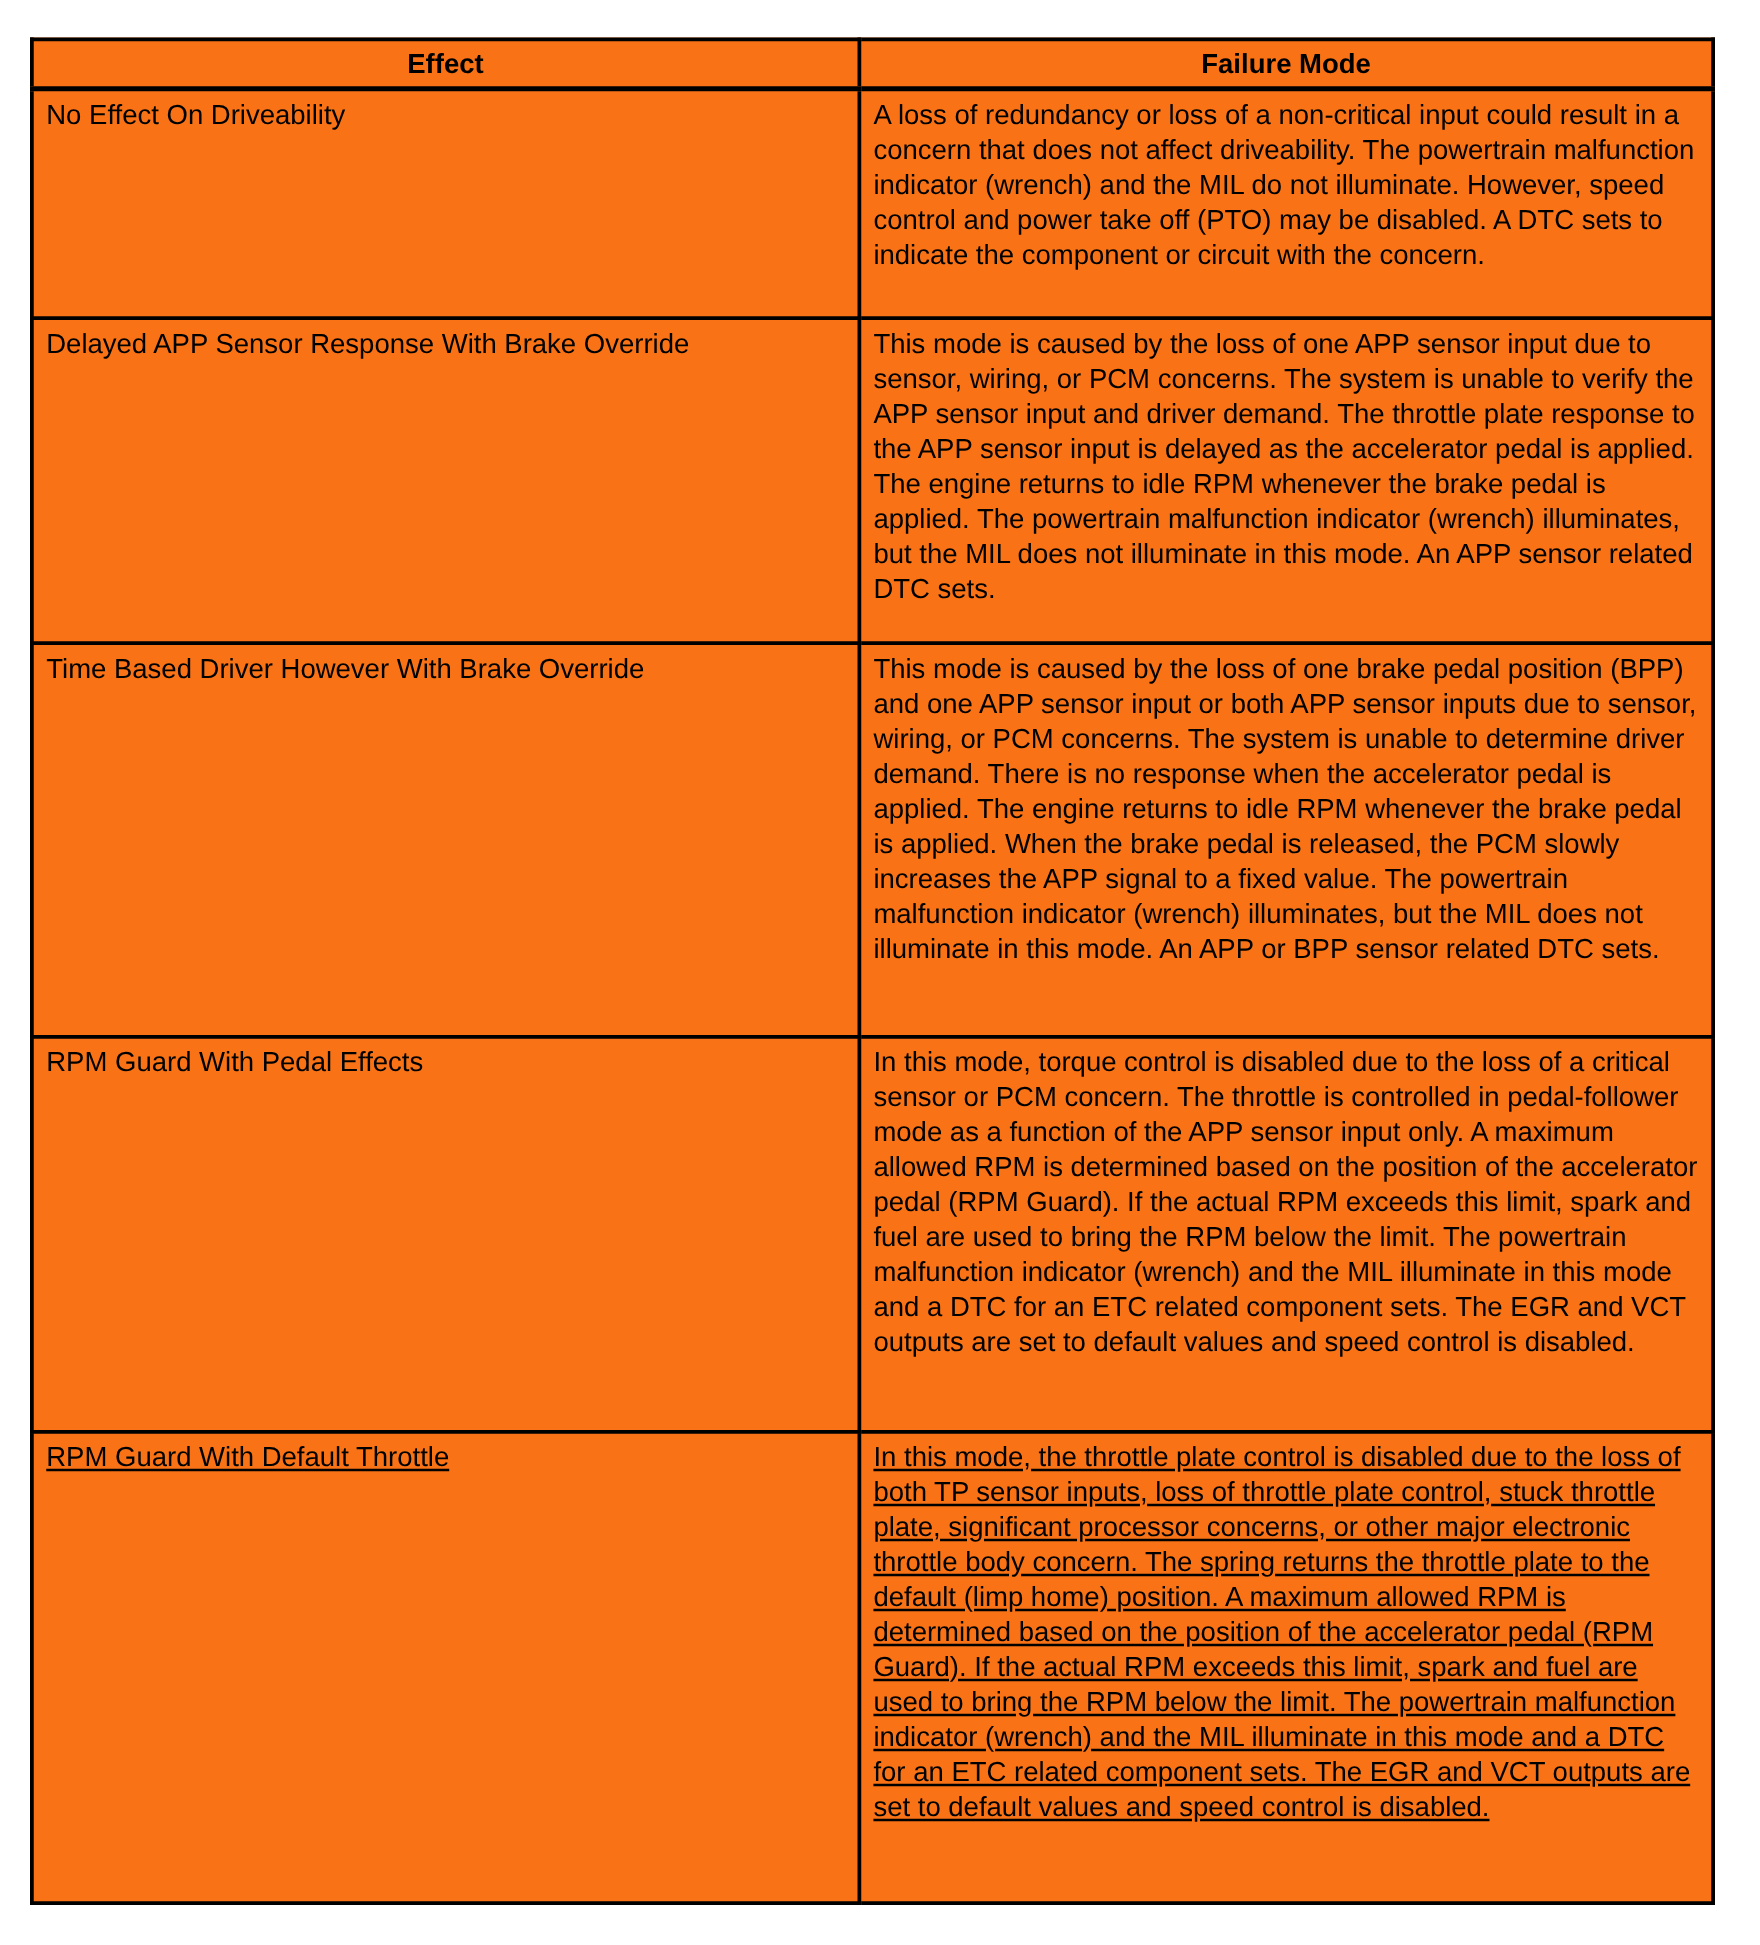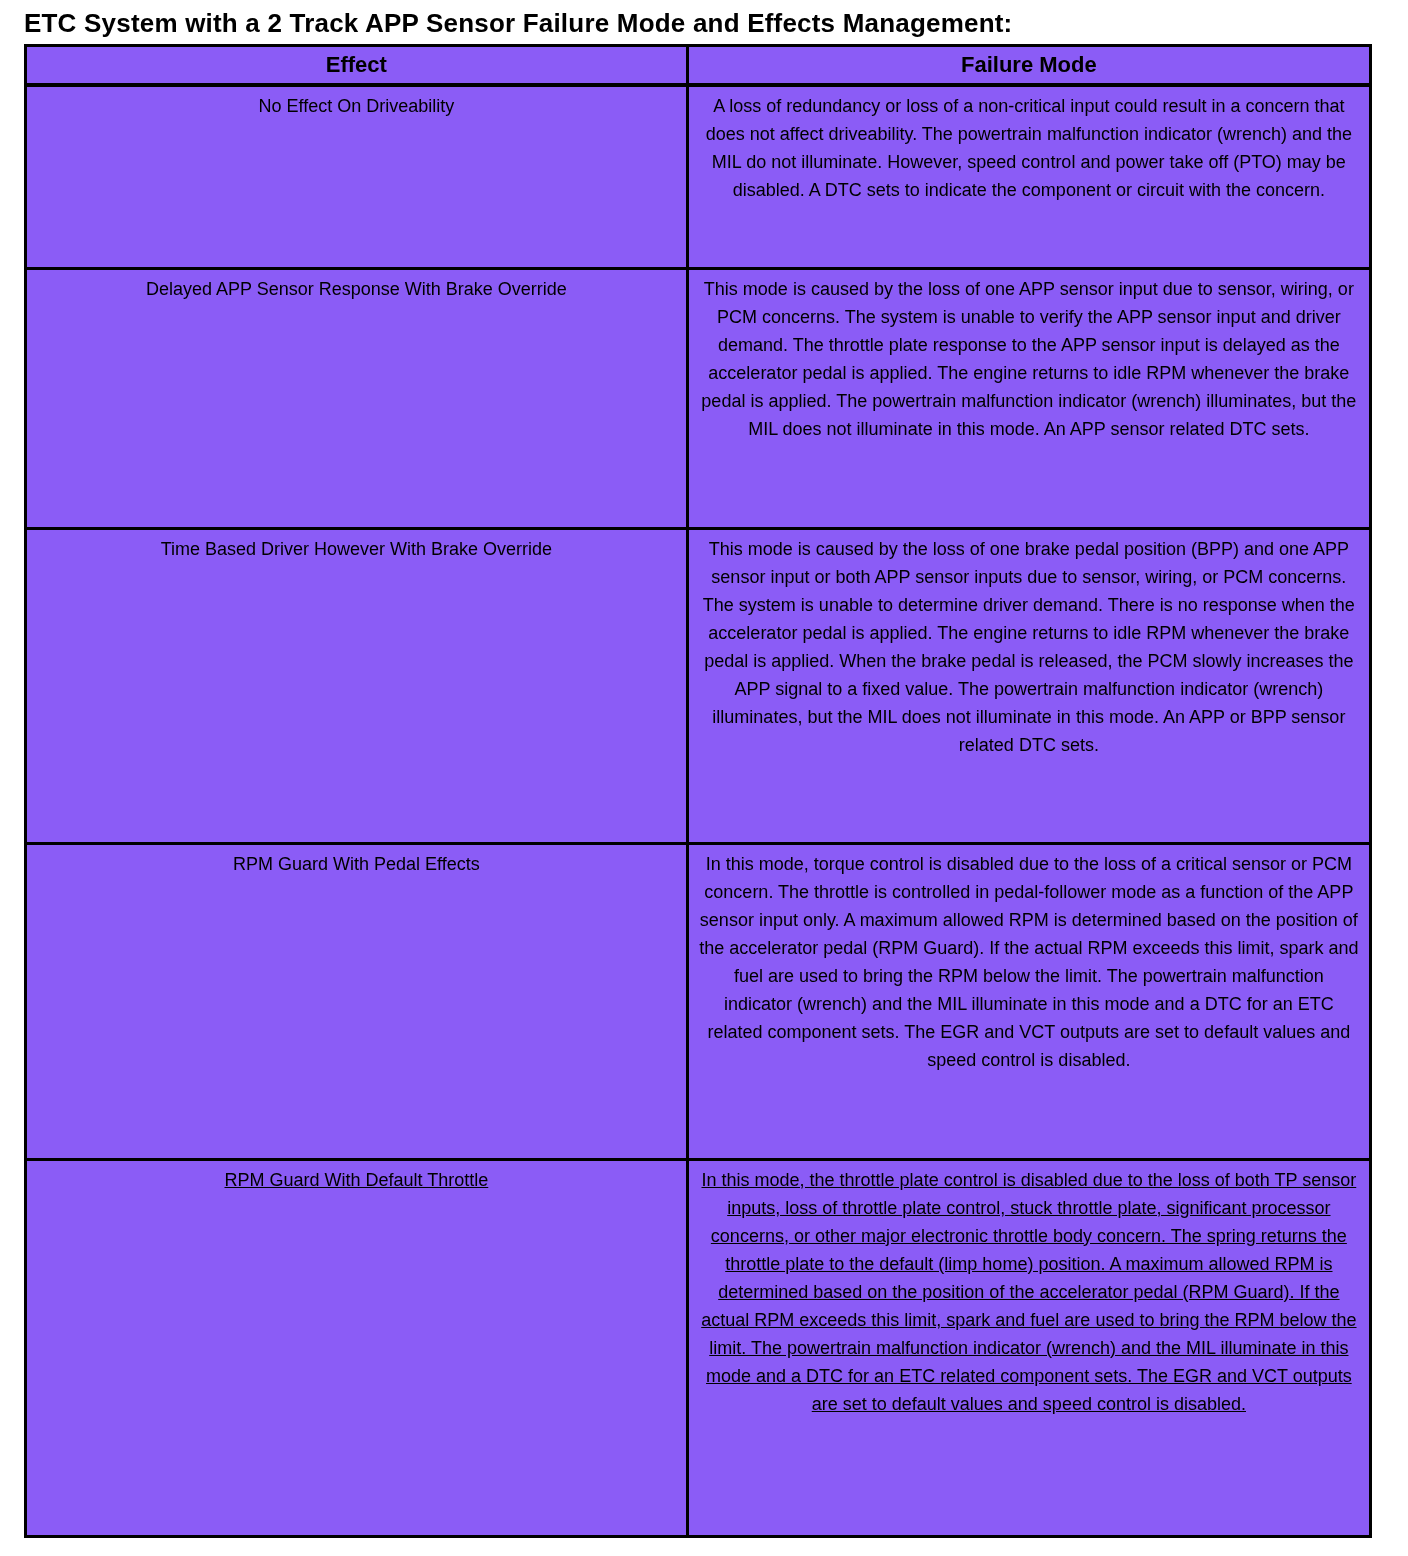--- a/index.html
+++ b/index.html
@@ -20,56 +20,54 @@
     font-size: 26px;
     font-weight: bold;
     line-height: 30px;
     margin: 0;
     letter-spacing: 0.2px;
   }
   table.fmem-table {
     border-collapse: collapse;
     table-layout: fixed;
     width: 1348px;
-    margin-top: 6px;
-    background: #8b5cf6;
+    margin-top: 22px;
+    background: #f97316;
   }
   table.fmem-table, table.fmem-table th, table.fmem-table td {
     border: 3px solid #000000;
   }
   table.fmem-table th {
     border-bottom-width: 4px;
     font-size: 22px;
     font-weight: bold;
     text-align: center;
     padding: 5px 8px;
     height: 26px;
   }
   table.fmem-table td {
-    font-size: 18px;
+    font-size: 22px;
     line-height: 28px;
-    text-align: center;
     vertical-align: top;
     padding: 5px 10px;
     box-sizing: border-box;
   }
   .col-effect  { width: 49.2%; }
   .col-fmode   { width: 50.8%; }
   tr.row-1 td { height: 183px; }
   tr.row-2 td { height: 260px; }
   tr.row-3 td { height: 315px; }
   tr.row-4 td { height: 316px; }
   tr.row-5 td { height: 377px; text-decoration: underline; }
 </style>
 </head>
 <body>
 
 <div class="page">
 
-  <h1 class="doc-title">ETC System with a 2 Track APP Sensor Failure Mode and Effects Management:</h1>
 
   <table class="fmem-table">
     <colgroup>
       <col class="col-effect">
       <col class="col-fmode">
     </colgroup>
     <thead>
       <tr>
         <th>Effect</th>
         <th>Failure Mode</th>

